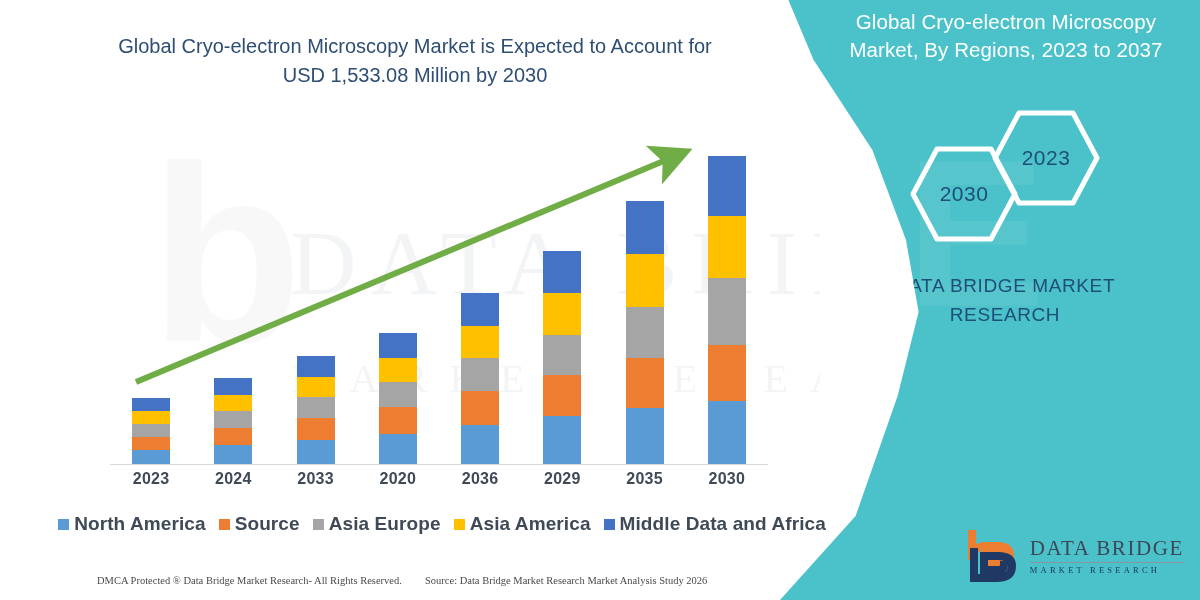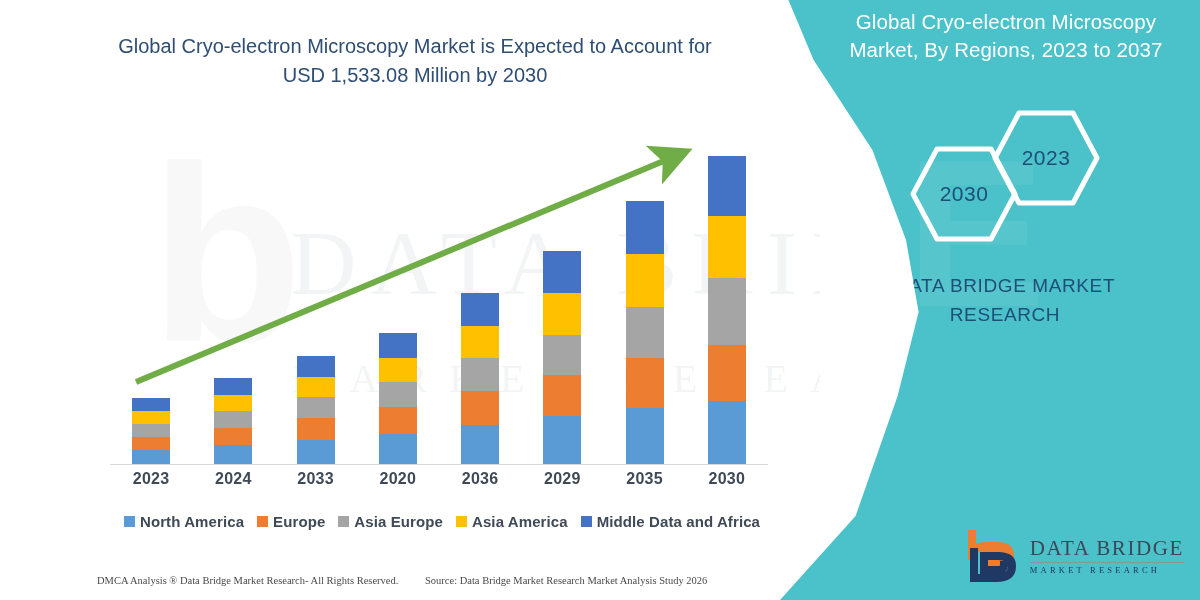--- a/index.html
+++ b/index.html
@@ -126,21 +126,21 @@
   .arrow-svg{position:absolute;left:110px;top:130px;width:600px;height:270px;overflow:visible;}
 
   
   .legend{
     position:absolute;left:112px;top:513px;width:660px;
     display:flex;align-items:center;justify-content:center;gap:13px;
   }
   .legend-item{display:flex;align-items:center;gap:5px;}
   .legend-swatch{width:11px;height:11px;flex:0 0 auto;}
   .legend-label{
-    color:#3f4a56;font-size:15px;font-weight:700;letter-spacing:.1px;white-space:nowrap;
+    color:#3f4a56;font-size:19px;font-weight:700;letter-spacing:.1px;white-space:nowrap;
   }
 
   
   .footer{
     position:absolute;left:0;top:569px;width:800px;height:22px;
     display:flex;align-items:center;
     font-family:"Liberation Serif", serif;
   }
   .foot-left{
     position:absolute;left:97px;color:#4a4a4a;font-size:10.5px;white-space:nowrap;
@@ -260,38 +260,38 @@
       <div class="xtick">2030</div>
     </div>
 
   <div class="legend" id="legend">
       <div class="legend-item">
         <span class="legend-swatch" style="background: rgb(91, 155, 213);"></span>
         <span class="legend-label">North America</span>
       </div>
       <div class="legend-item">
         <span class="legend-swatch" style="background: rgb(237, 125, 49);"></span>
-        <span class="legend-label">Europe</span>
+        <span class="legend-label">Source</span>
       </div>
       <div class="legend-item">
         <span class="legend-swatch" style="background: rgb(165, 165, 165);"></span>
         <span class="legend-label">Asia Europe</span>
       </div>
       <div class="legend-item">
         <span class="legend-swatch" style="background: rgb(255, 192, 0);"></span>
         <span class="legend-label">Asia America</span>
       </div>
       <div class="legend-item">
         <span class="legend-swatch" style="background: rgb(68, 114, 196);"></span>
         <span class="legend-label">Middle Data and Africa</span>
       </div>
     </div>
 
   <div class="footer">
-    <div class="foot-left">DMCA Analysis ® Data Bridge Market Research- All Rights Reserved.</div>
+    <div class="foot-left">DMCA Protected ® Data Bridge Market Research- All Rights Reserved.</div>
     <div class="foot-right">Source: Data Bridge Market Research  Market Analysis Study 2026</div>
   </div>
 
   <div class="teal-panel">
     <div class="panel-wm">RE</div>
     <div class="panel-title">Global Cryo-electron Microscopy Market, By Regions, 2023 to 2037</div>
 
     <div class="hexwrap">
       <div class="hex hex-2030">
         <svg viewBox="0 0 108 96">

